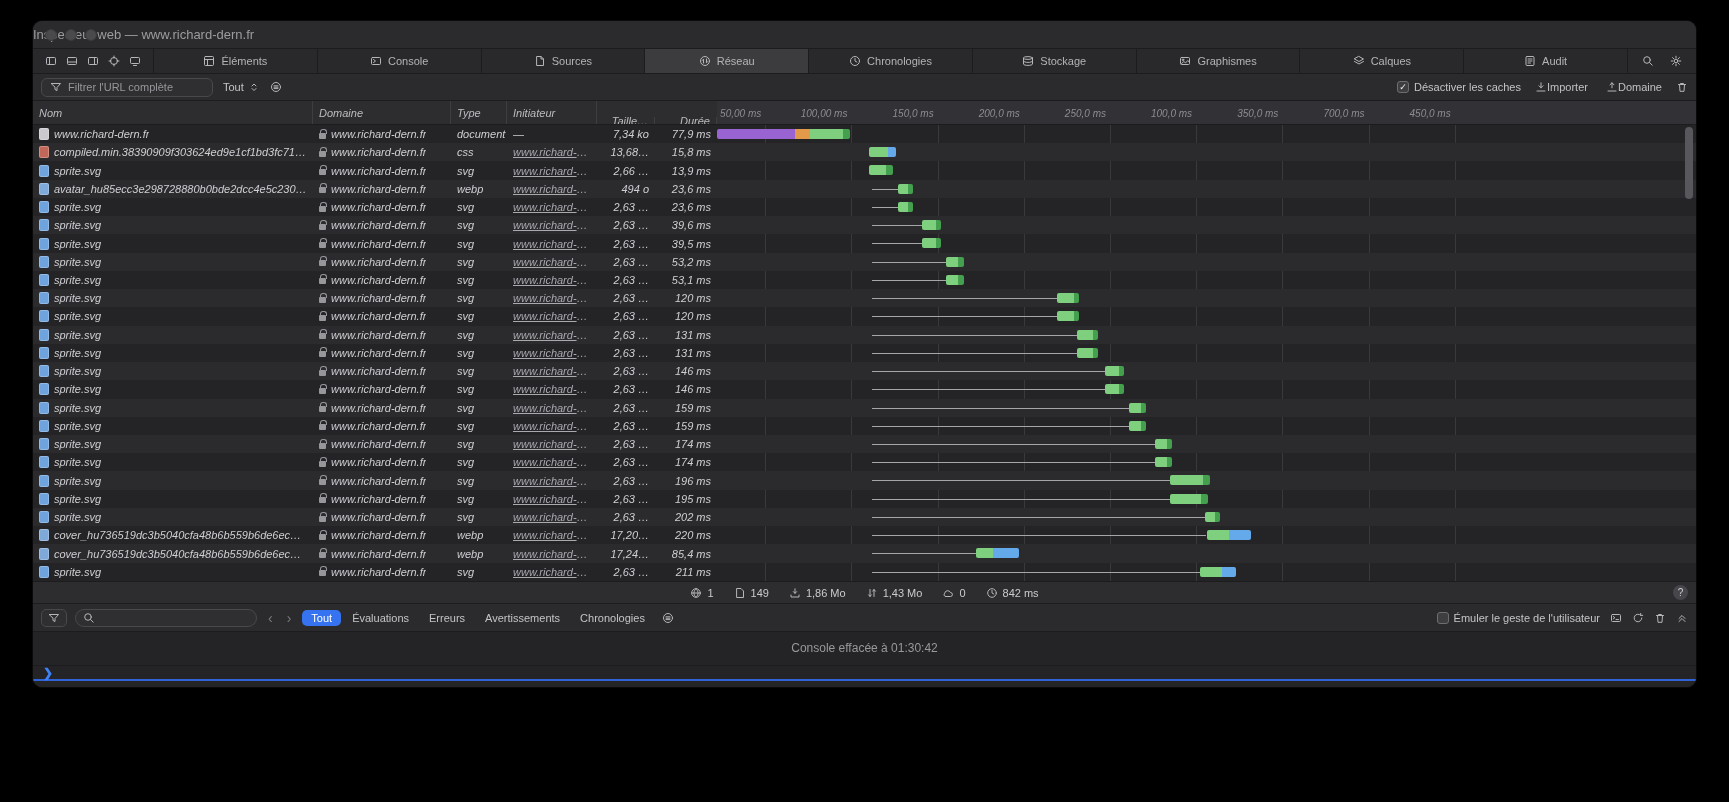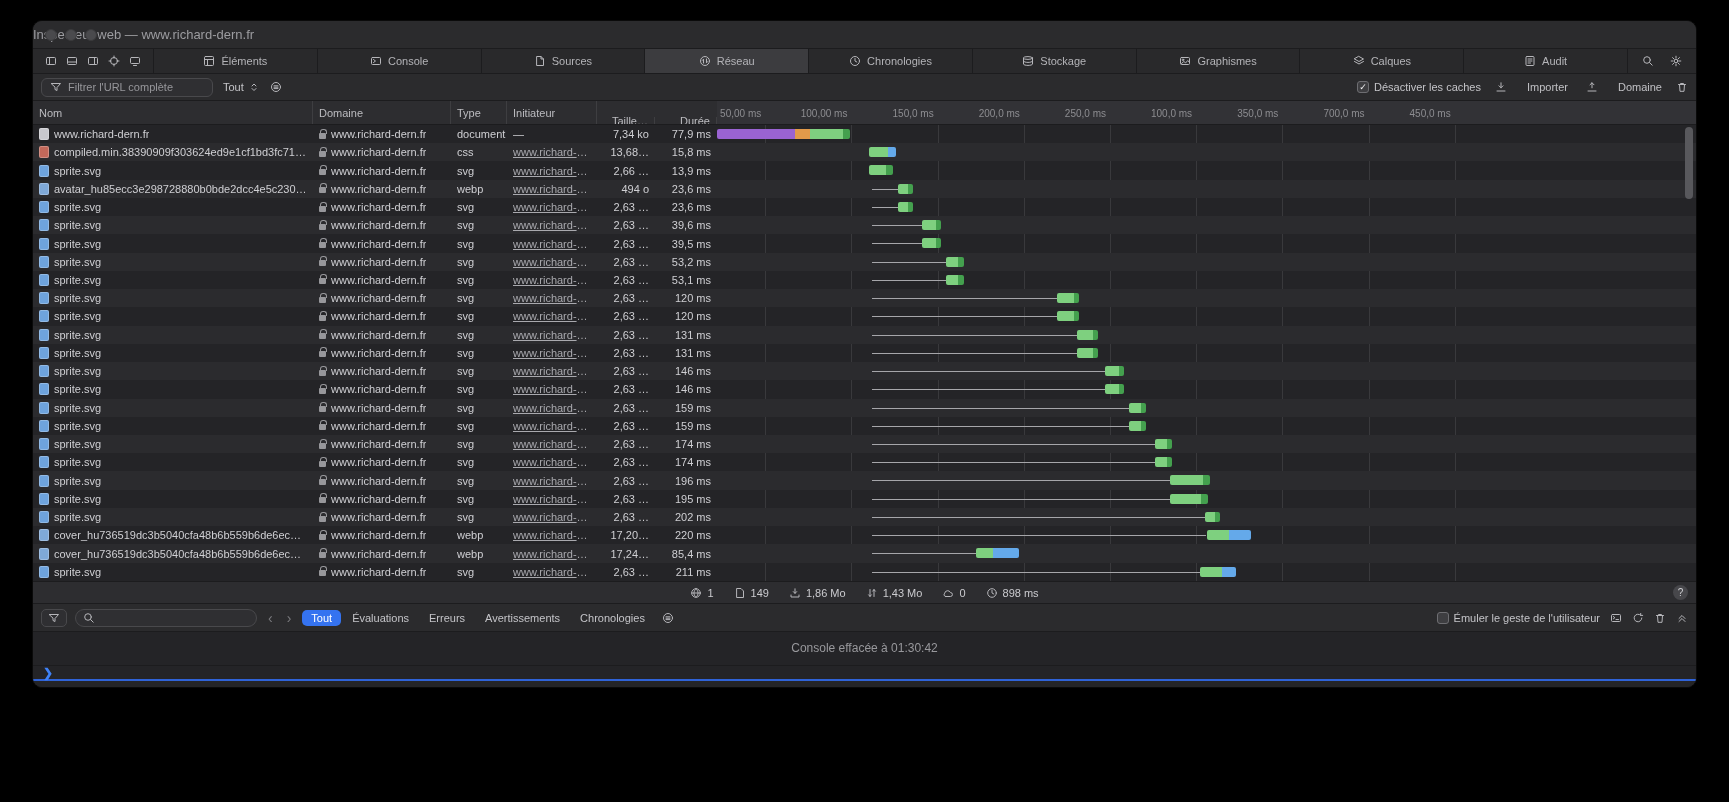--- a/index.html
+++ b/index.html
@@ -26,25 +26,25 @@
   .right-cluster{display:flex;align-items:center;gap:4px;padding:0 8px;}
   .iconbtn{width:24px;height:19px;display:flex;align-items:center;justify-content:center;border-radius:4px;}
 
   
   .filterbar{height:27px;background:#2b2b2d;border-bottom:1px solid #1c1c1e;display:flex;align-items:center;padding:0 8px;gap:10px;flex:0 0 auto;}
   .filter-field{display:flex;align-items:center;gap:6px;border:1px solid #49494c;border-radius:6px;height:19px;padding:0 8px;color:#97979b;min-width:172px;background:#2f2f32;}
   .dropdown{display:flex;align-items:center;gap:4px;color:#c4c4c8;}
   .spacer{flex:1;}
   .check{display:flex;align-items:center;gap:5px;color:#c4c4c8;}
   .box{width:12px;height:12px;border:1px solid #6e6e72;border-radius:3px;background:#3e3e41;display:flex;align-items:center;justify-content:center;font-size:9px;color:#f0f0f2;line-height:1;}
-  .btn{display:flex;align-items:center;gap:20px;color:#c0c0c4;padding:0 4px;}
+  .btn{display:flex;align-items:center;gap:0;color:#c0c0c4;padding:0 4px;}
 
   
   :root{--cols:280px 138px 56px 90px 58px 62px 1fr;--wfleft:684px;}
-  .table{flex:1;position:relative;display:flex;flex-direction:column;min-height:0;background:#242427;}
+  .table{flex:1;position:relative;display:flex;flex-direction:column;min-height:0;background:#242427;font-style:italic;}
   .thead{height:24px;display:grid;grid-template-columns:var(--cols);align-items:stretch;background:#2d2d30;border-bottom:1px solid #1c1c1e;color:#bcbcc0;flex:0 0 auto;position:relative;z-index:2;}
   .th{padding:0 6px;border-right:1px solid #3e3e41;display:flex;align-items:center;overflow:hidden;white-space:nowrap;}
   .th.r{justify-content:flex-end;margin-top:16px;}
   .th.wf{border-right:none;background:#323236;position:relative;padding:0;}
   .ticklabel{position:absolute;top:0;height:24px;display:flex;align-items:center;transform:translateX(-100%);padding-right:4px;color:#8d8d91;font-size:10px;white-space:nowrap;}
   .rows{flex:1;overflow:hidden;position:relative;z-index:1;}
   .row{height:18.24px;display:grid;grid-template-columns:var(--cols);align-items:center;white-space:nowrap;}
   .row.alt{background:#2b2b2e;}
   .cell{padding:0 6px;overflow:hidden;display:flex;align-items:center;gap:5px;height:100%;color:#cfcfd3;}
   .cell .txt{overflow:hidden;text-overflow:ellipsis;}
@@ -888,21 +888,21 @@
         </span>
         <span>0</span>
       </div>
       <div class="stat">
         <span class="ic">
           <svg viewBox="0 0 12 12" width="12" height="12" fill="none" stroke="#b6b6ba" stroke-width="1" stroke-linecap="round" stroke-linejoin="round">
             <circle cx="6" cy="6" r="4.3"></circle>
             <path d="M6 3.4V6l1.8 1"></path>
           </svg>
         </span>
-        <span>898 ms</span>
+        <span>842 ms</span>
       </div>
       <div class="help">?</div>
   </div>
 
   <div class="ctoolbar">
     <div class="funnel-btn">
       <span class="ic">
           <svg viewBox="0 0 12 12" width="12" height="12" fill="none" stroke="#b6b6ba" stroke-width="1" stroke-linecap="round" stroke-linejoin="round">
             <path d="M1.5 2.5h9L7 6.5v3l-2-1v-2z"></path>
           </svg>

